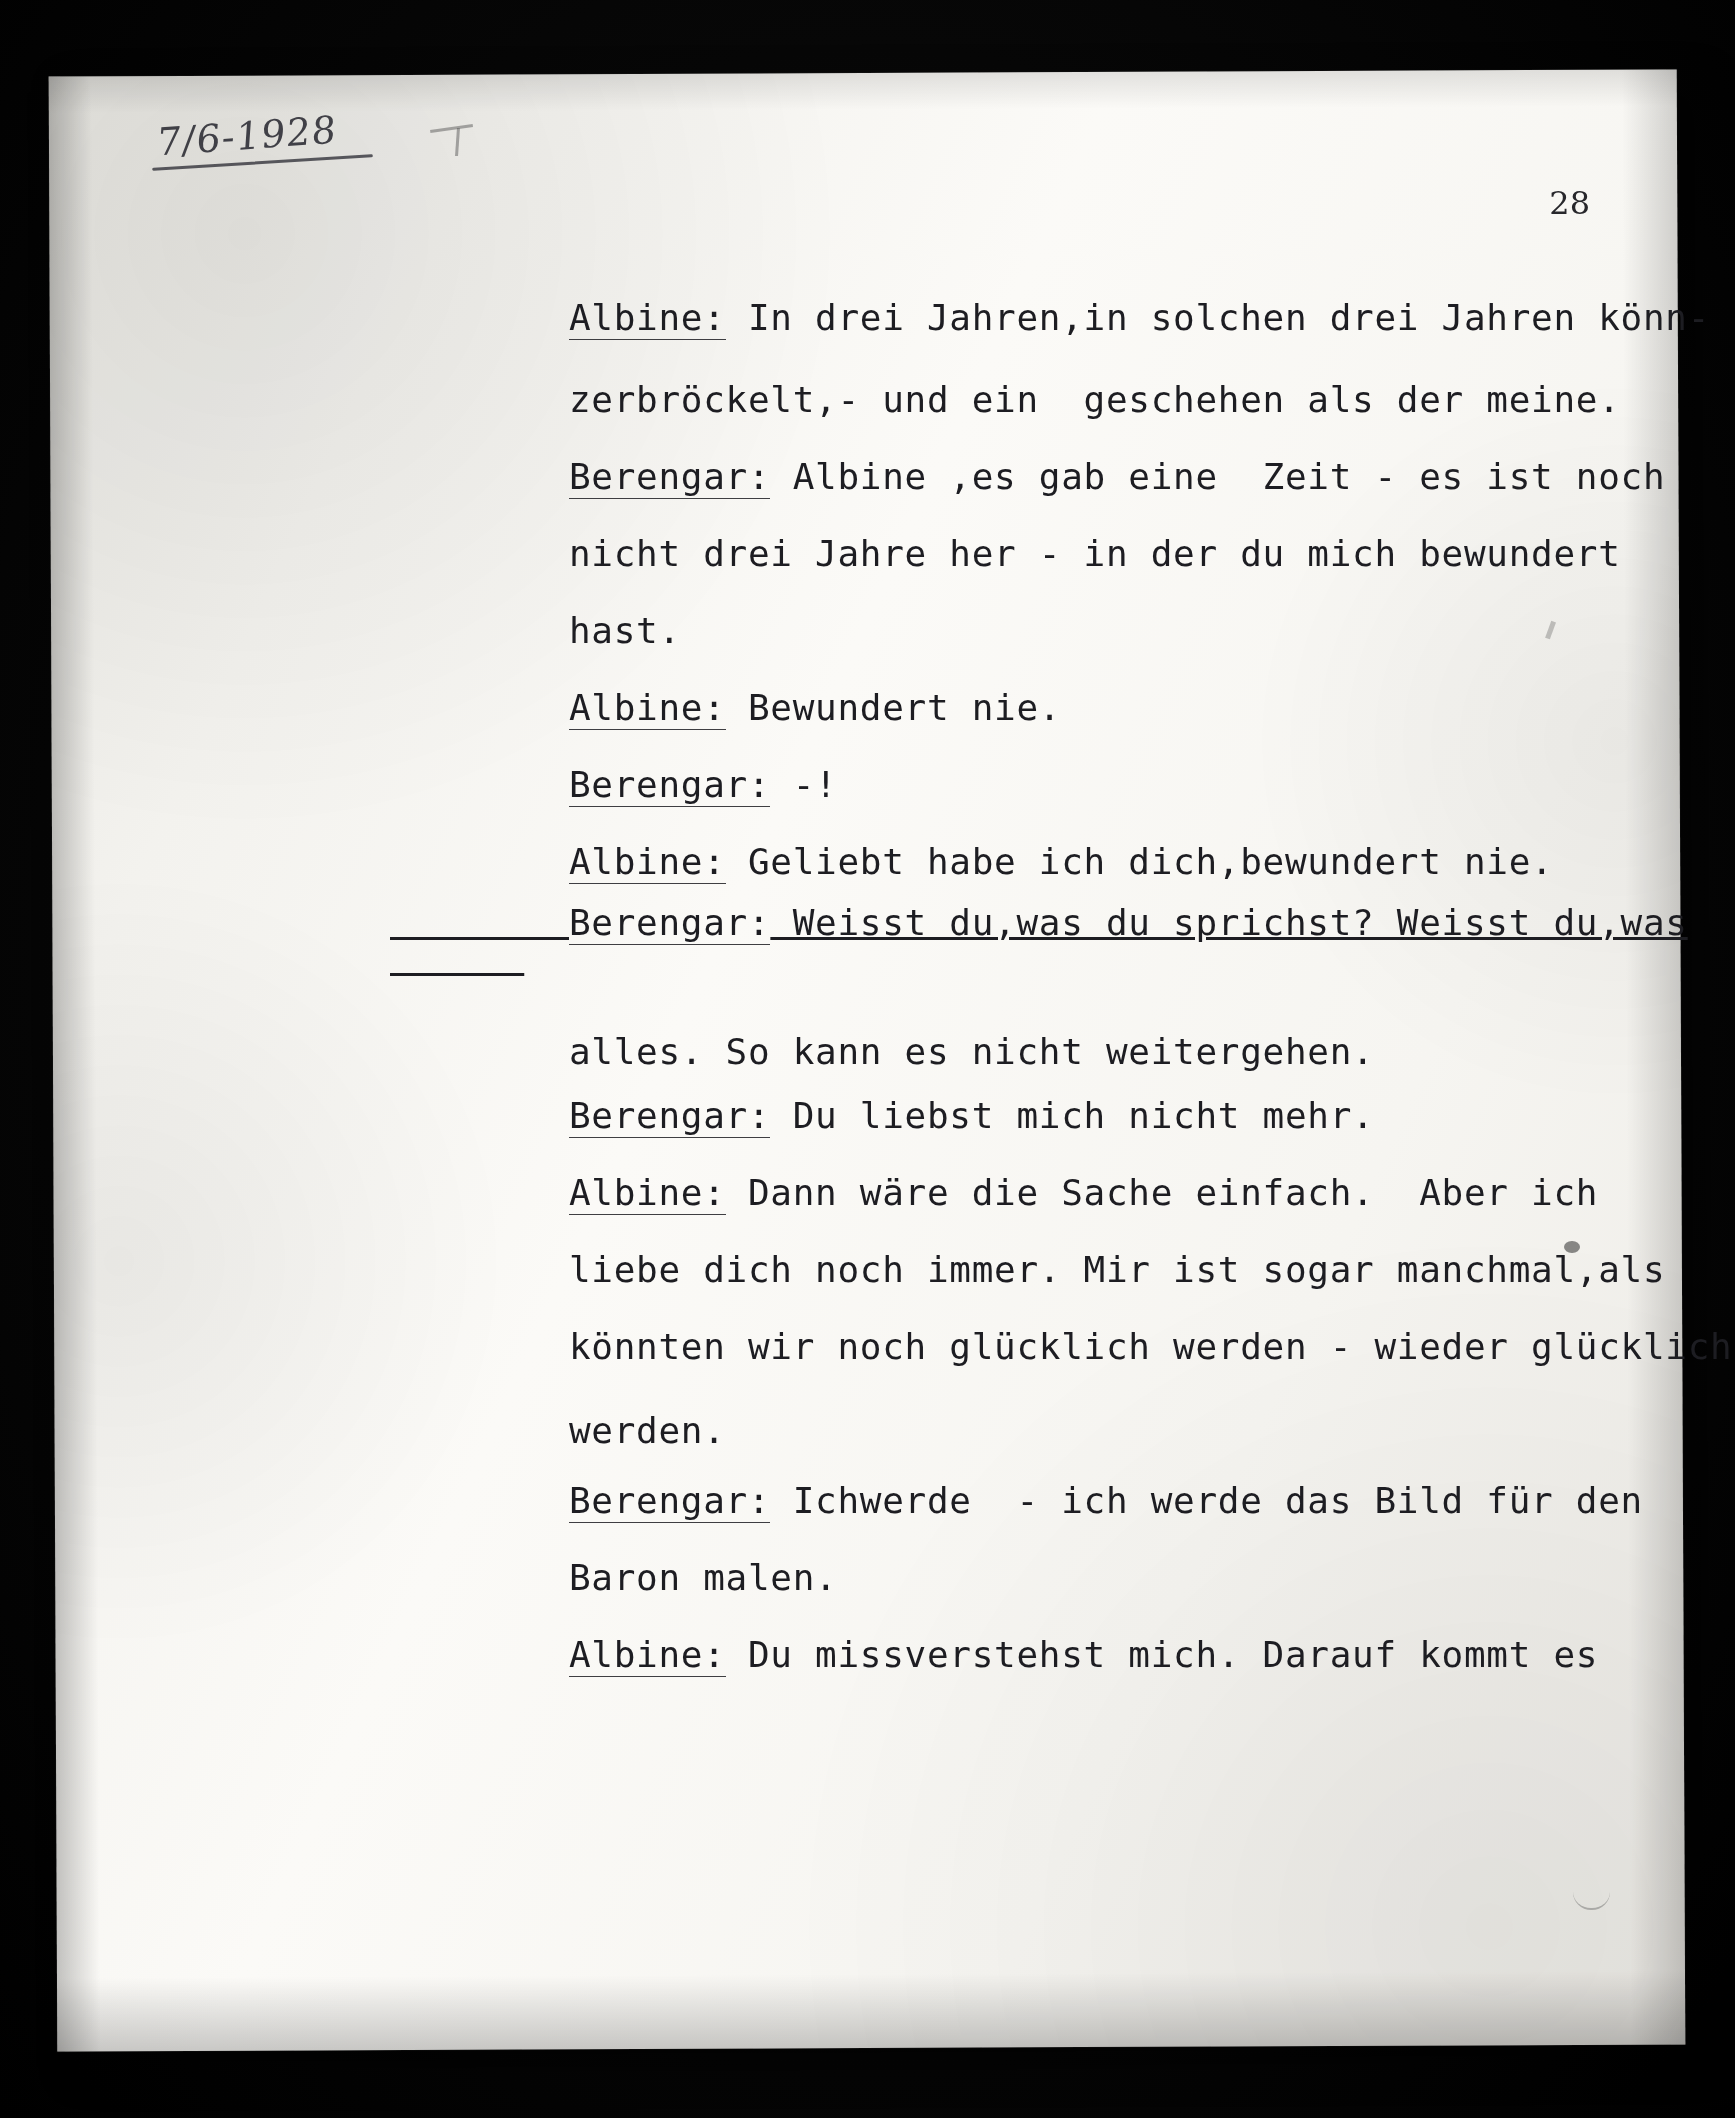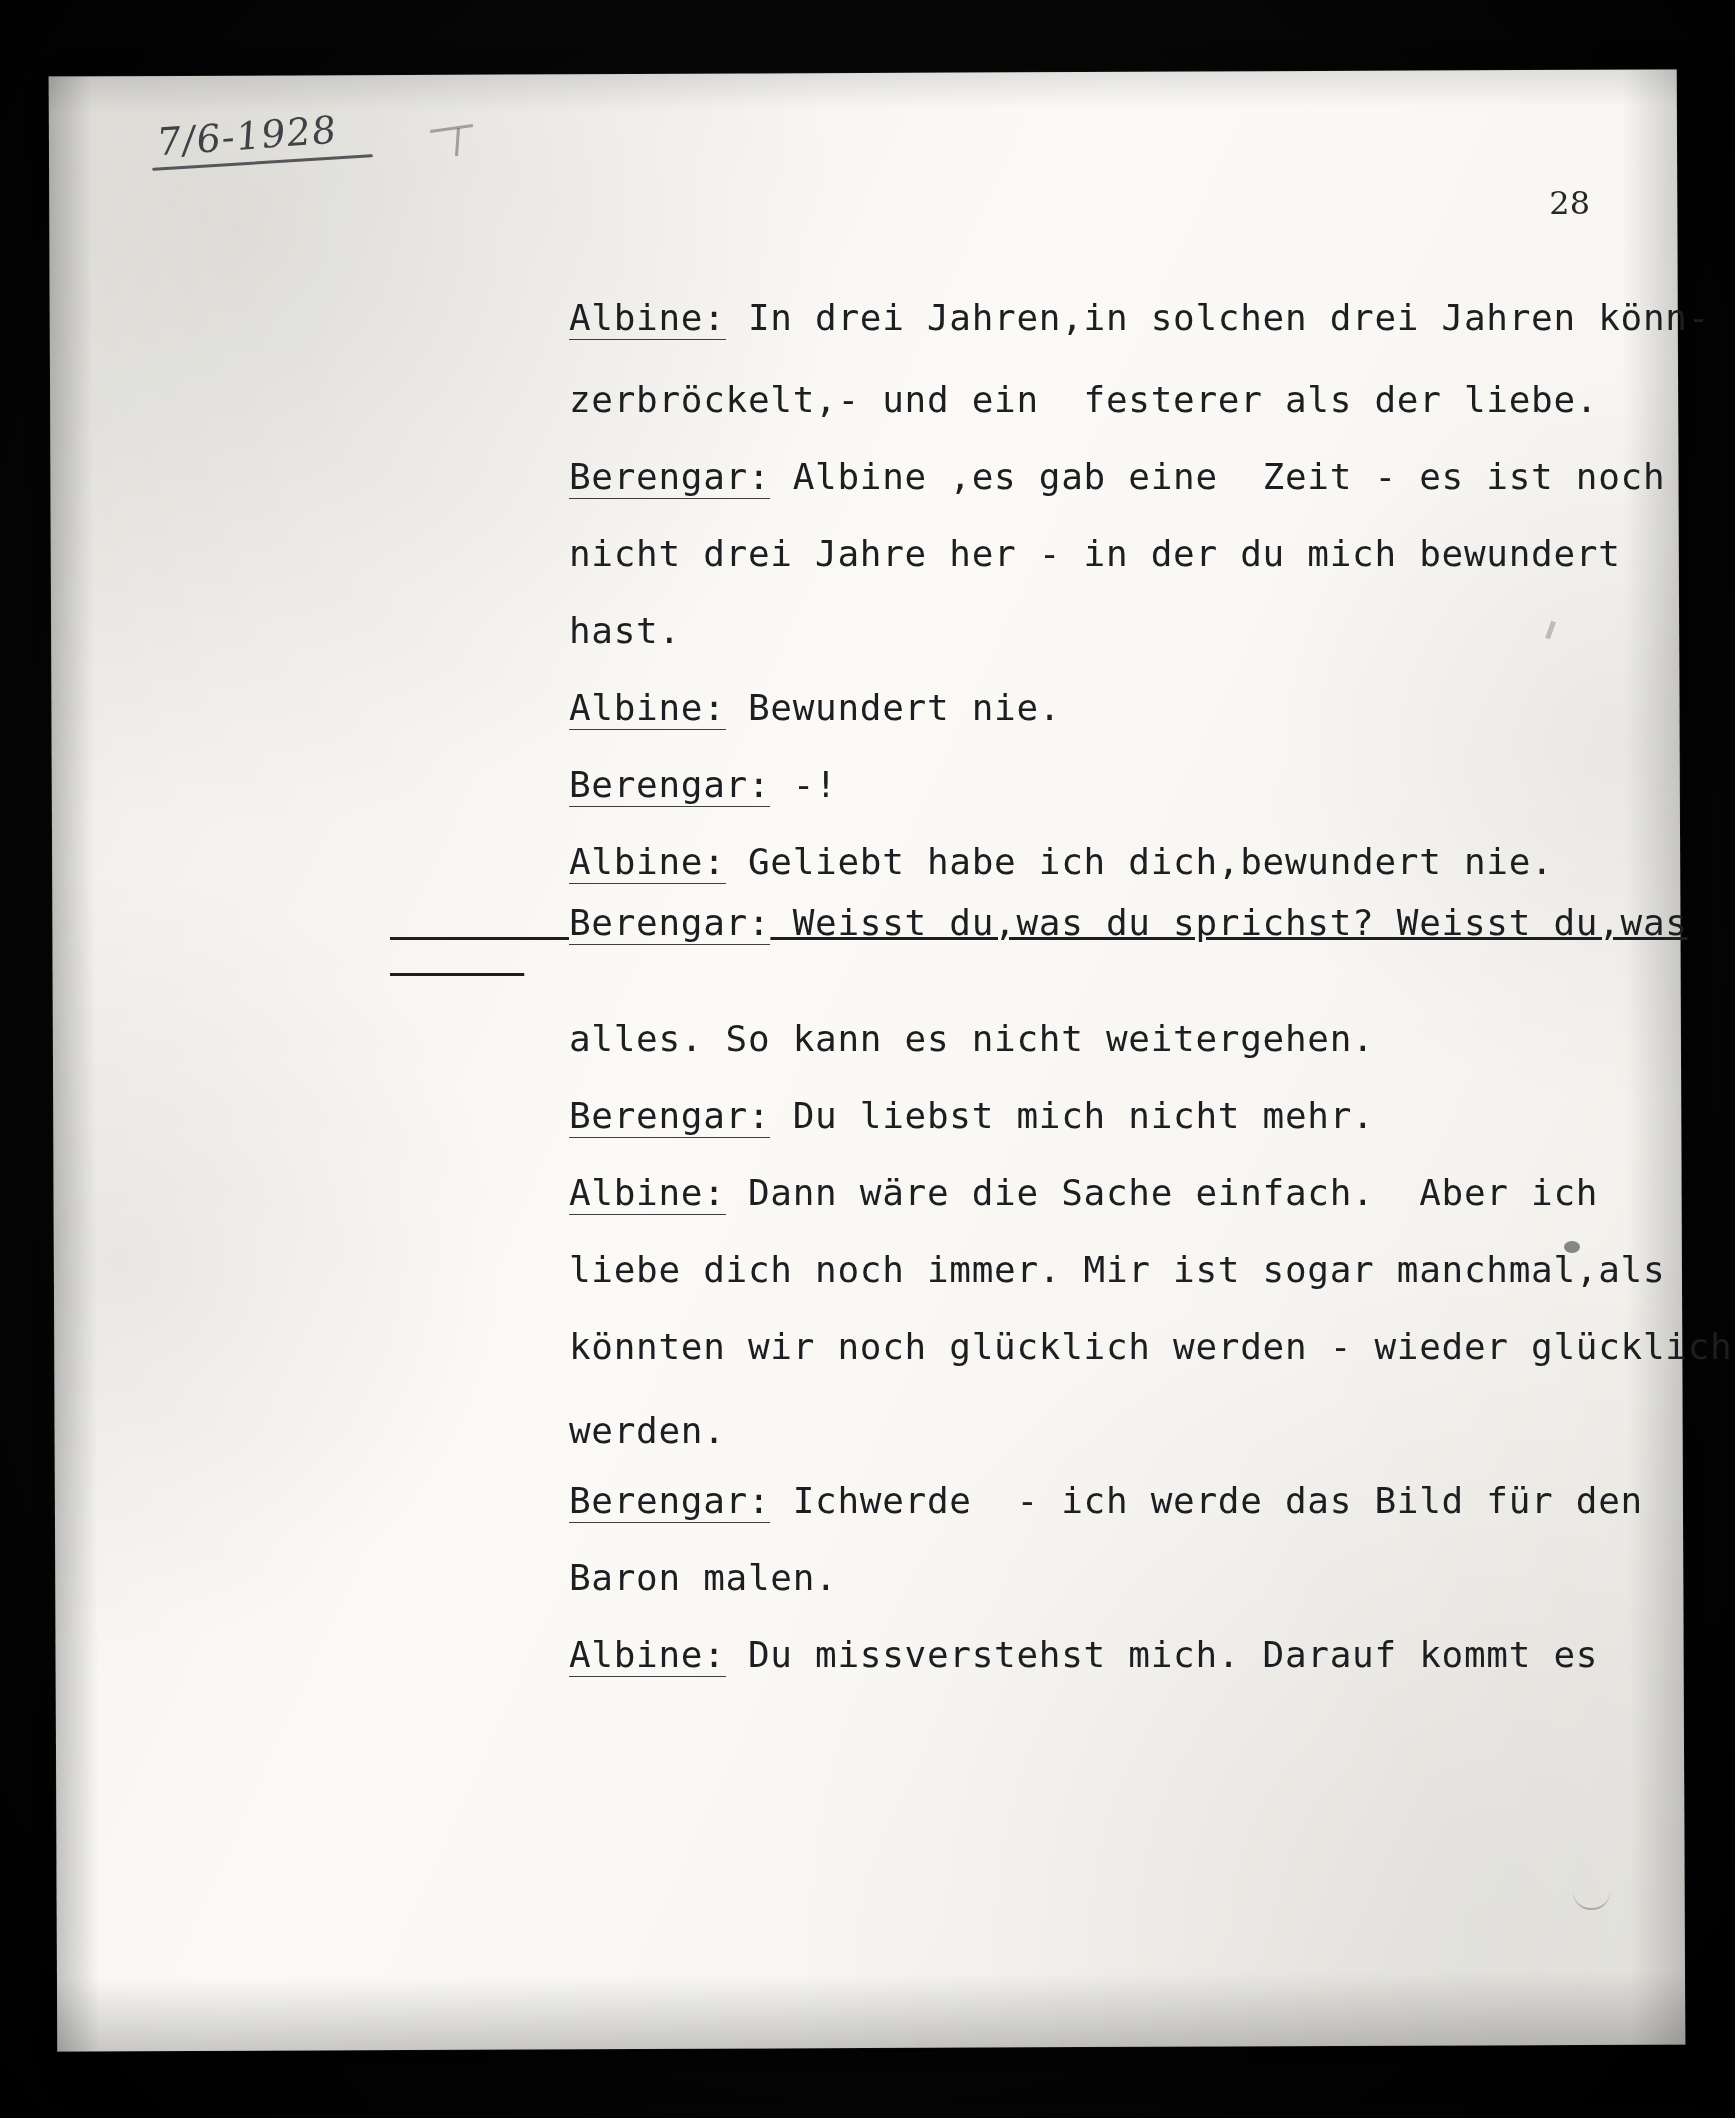--- a/index.html
+++ b/index.html
@@ -144,21 +144,21 @@
   .l2  { top: 16px; }
   .l3  { top: 27px; }
   .l4  { top: 38px; }
   .l5  { top: 49px; }
   .l6  { top: 60px; }
   .l7  { top: 71px; }
   .l8  { top: 82px; }
   .l9  { top: 77px; text-decoration: underline; }
   .l10 { top: 104px; }
   .l11 { top: 116px; }
-  .l12 { top: 127px; }
+  .l12 { top: 140px; }
   .l13 { top: 138px; }
   .l14 { top: 149px; }
   .l15 { top: 160px; }
   .l16 { top: 171px; }
   .l17 { top: 189px; }
   .l18 { top: 193px; }
   .l19 { top: 204px; }
   .l20 { top: 215px; }
 
   .line-box { height: 66px; }
@@ -187,21 +187,21 @@
 
     <div class="line-box">
       <div class="line l0">
         <span class="speaker">Albine:</span><span> In drei Jahren,in solchen drei Jahren könn-</span>
       </div>
     </div>
 
 
     <div class="line-box">
       <div class="line l2">
-        <span>zerbröckelt,- und ein  festerer als der liebe.</span>
+        <span>zerbröckelt,- und ein  geschehen als der meine.</span>
       </div>
     </div>
 
     <div class="line-box">
       <div class="line l3">
         <span class="speaker">Berengar:</span><span> Albine ,es gab eine  Zeit - es ist noch</span>
       </div>
     </div>
 
     <div class="line-box">

